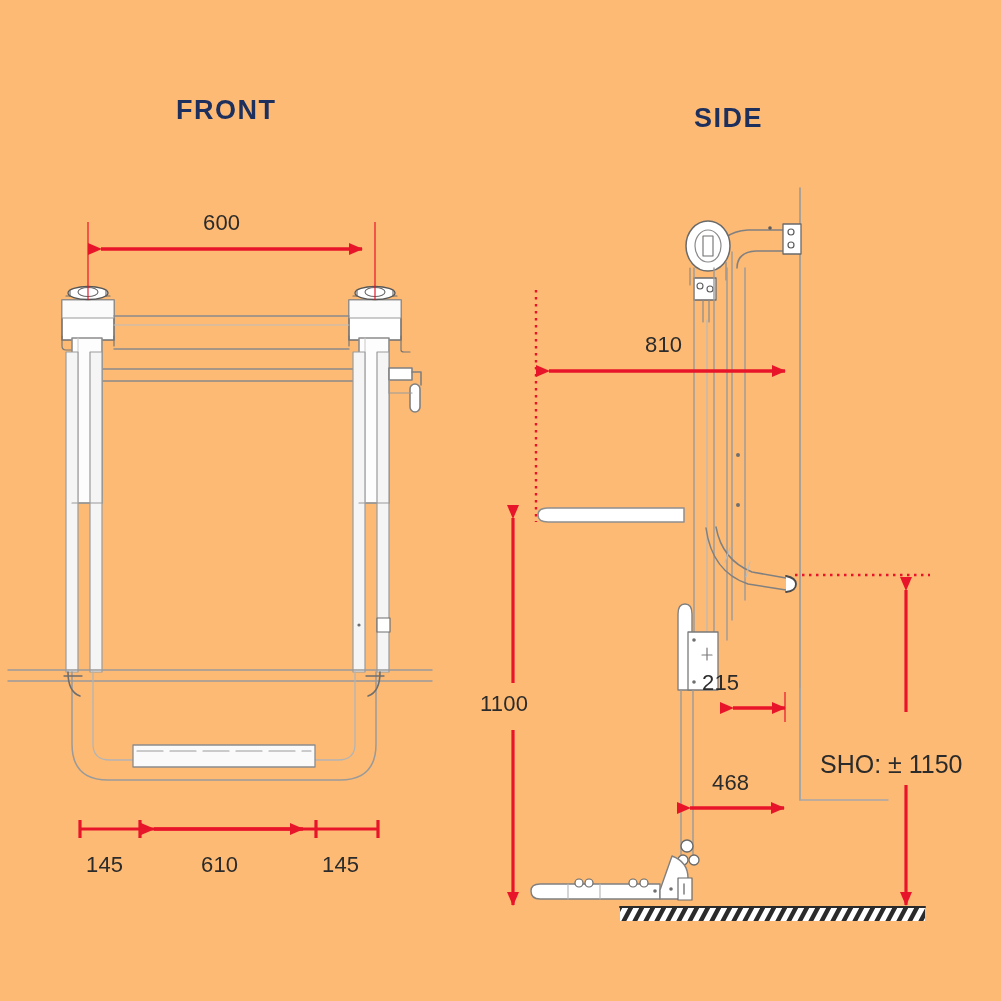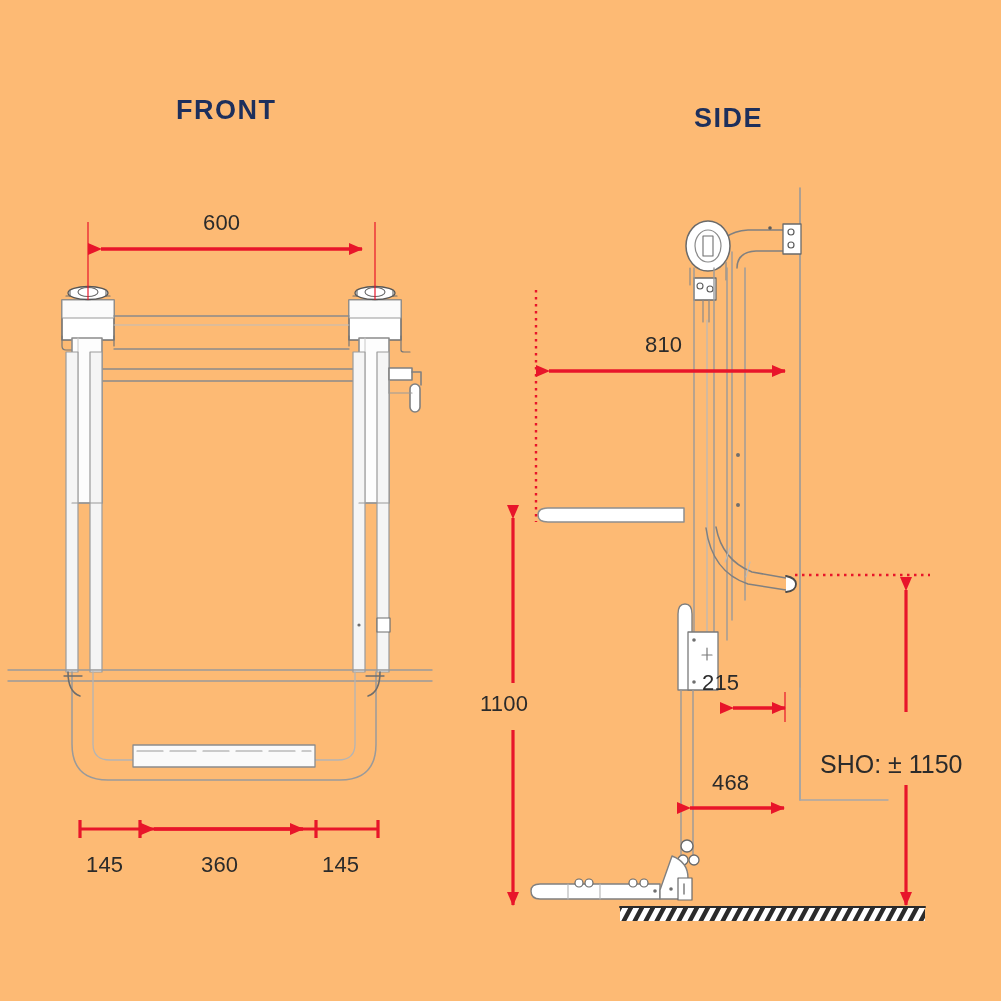--- a/index.html
+++ b/index.html
@@ -278,21 +278,21 @@
   </svg>
 
   <div class="view-title" style="left:176px; top:95px;">FRONT</div>
 
   <div class="view-title" style="left:694px; top:103px;">SIDE</div>
 
   <div class="dim-label big" style="left:203px; top:210px;">600</div>
 
   <div class="dim-label big" style="left:86px; top:852px;">145</div>
 
-  <div class="dim-label big" style="left:201px; top:852px;">360</div>
+  <div class="dim-label big" style="left:201px; top:852px;">610</div>
 
   <div class="dim-label big" style="left:322px; top:852px;">145</div>
 
   <div class="dim-label big" style="left:645px; top:332px;">810</div>
 
   <div class="dim-label big" style="left:480px; top:691px;">1100</div>
 
   <div class="dim-label big" style="left:702px; top:670px;">215</div>
 
   <div class="dim-label big" style="left:712px; top:770px;">468</div>

